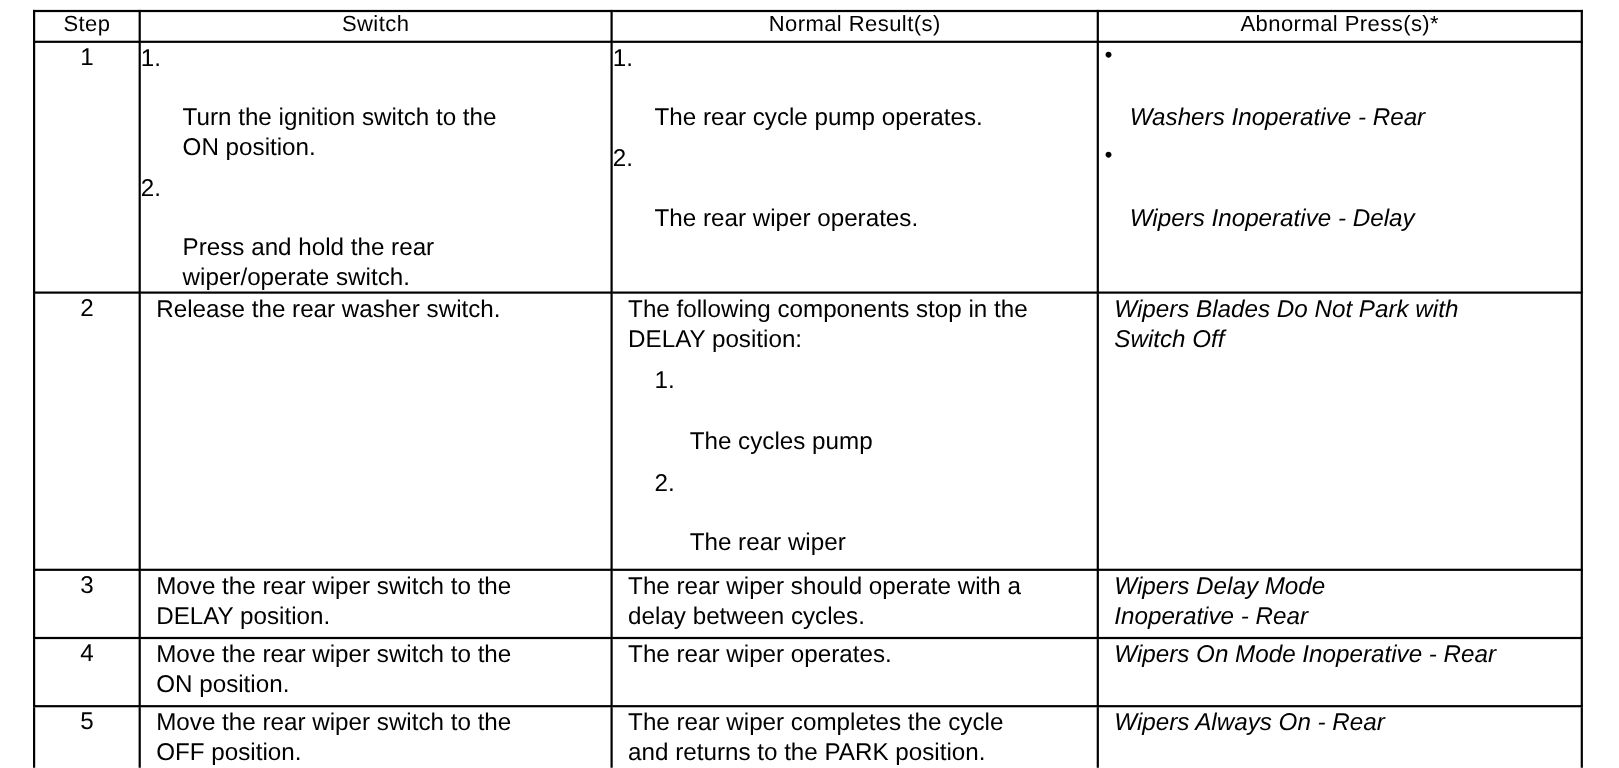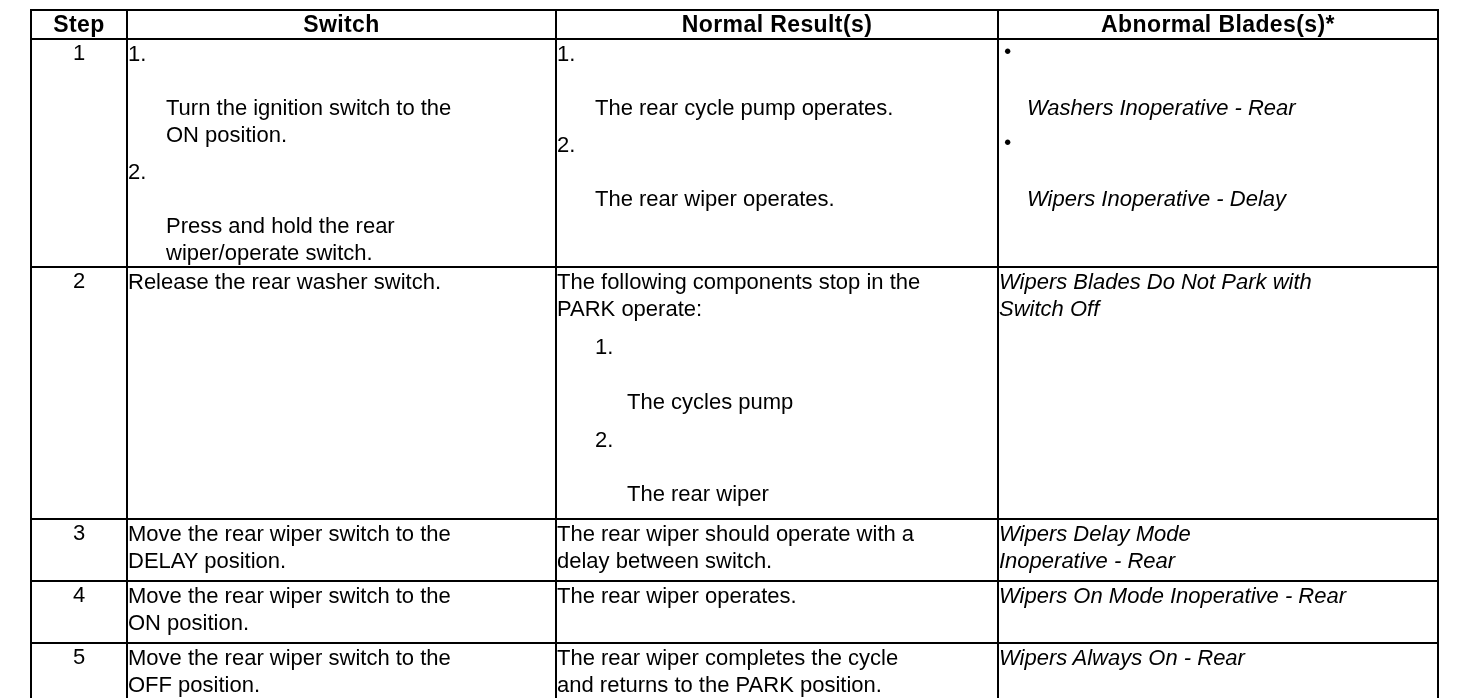--- a/index.html
+++ b/index.html
@@ -43,22 +43,22 @@
 
   
   .col-step   { width: 96px; }
   .col-action { width: 429px; }
   .col-normal { width: 442px; }
   .col-abnorm { width: 440px; }
 
   
   .hdr-cell {
     text-align: center;
-    font-weight: bold;
-    font-size: 23px;
+    font-weight: normal;
+    font-size: 20px;
     letter-spacing: 0.4px;
     padding: 5px 4px 6px 4px;
     vertical-align: middle;
     height: 26px;
     margin-left: 36px;
   }
 
   
   .step-cell {
     text-align: center;
@@ -73,20 +73,21 @@
     line-height: 1.23;
     padding: 7px 8px 10px 10px;
   }
   .body-cell.abnormal {
     font-style: italic;
   }
 
   .plain-text {
     display: block;
     white-space: pre-line;
+    padding-left: 14px;
   }
 
   
   ol.num-list {
     list-style: none;
     margin: 0;
     padding: 0;
   }
   ol.num-list > li {
     position: relative;
@@ -152,21 +153,21 @@
       <col class="col-action">
       <col class="col-normal">
       <col class="col-abnorm">
     </colgroup>
 
     <thead>
       <tr>
         <th class="hdr-cell">Step</th>
         <th class="hdr-cell">Switch</th>
         <th class="hdr-cell">Normal Result(s)</th>
-        <th class="hdr-cell">Abnormal Blades(s)*</th>
+        <th class="hdr-cell">Abnormal Press(s)*</th>
       </tr>
     </thead>
 
     <tbody>
 
       <tr class="r1">
         <td class="step-cell">1</td>
 
         <td class="body-cell">
           <ol class="num-list">
@@ -212,21 +213,21 @@
 
       <tr class="r2">
         <td class="step-cell">2</td>
 
         <td class="body-cell">
           <span class="plain-text">Release the rear washer switch.</span>
         </td>
 
         <td class="body-cell">
           <span class="plain-text">The following components stop in the
-PARK operate:</span>
+DELAY position:</span>
           <ol class="num-list indent">
             <li>
               <span class="marker">1.</span>
               <span>The cycles pump</span>
             </li>
             <li>
               <span class="marker">2.</span>
               <span>The rear wiper</span>
             </li>
           </ol>
@@ -239,21 +240,21 @@
       </tr>
 
       <tr class="r3">
         <td class="step-cell">3</td>
         <td class="body-cell">
           <span class="plain-text">Move the rear wiper switch to the
 DELAY position.</span>
         </td>
         <td class="body-cell">
           <span class="plain-text">The rear wiper should operate with a
-delay between switch.</span>
+delay between cycles.</span>
         </td>
         <td class="body-cell abnormal">
           <span class="plain-text">Wipers Delay Mode
 Inoperative - Rear</span>
         </td>
       </tr>
 
       <tr class="r4">
         <td class="step-cell">4</td>
         <td class="body-cell">

